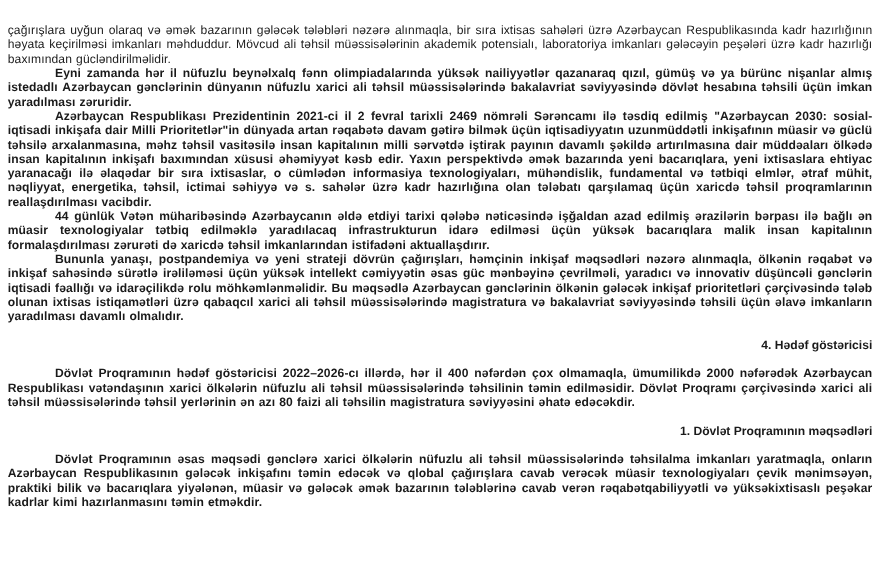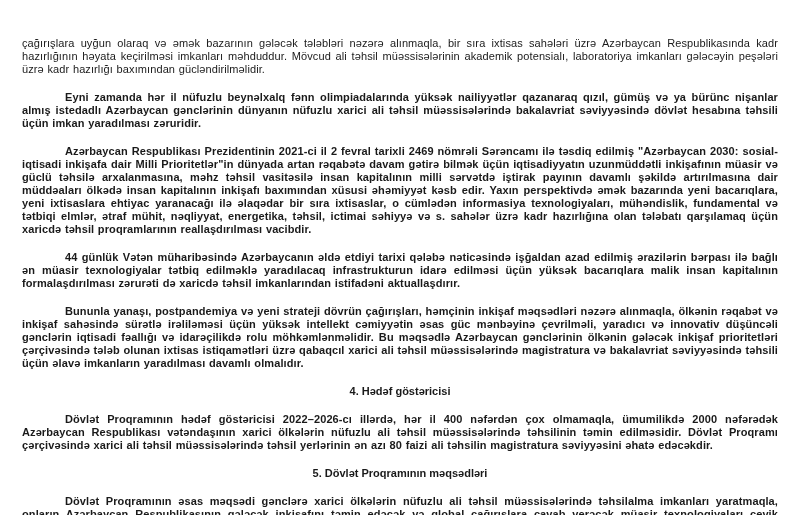--- a/index.html
+++ b/index.html
@@ -15,53 +15,53 @@
     color: #1a1a1a;
   }
   .page {
     box-sizing: border-box;
     width: 800px;
     height: 515px;
     padding: 22px 7px 10px 7px;
     background: #ffffff;
   }
   .doc-paragraph {
-    margin: 15px;
+    margin: 0;
     font-size: 11px;
     line-height: 13px;
     text-align: justify;
     letter-spacing: 0.1px;
     word-spacing: 0.5px;
   }
   .doc-paragraph.indent {
     text-indent: 43px;
     font-weight: bold;
   }
   .doc-heading {
     margin: 13px 0 13px 0;
     font-size: 11px;
     line-height: 13px;
     font-weight: bold;
-    text-align: center;
+    text-align: right;
   }
 </style>
 </head>
 <body>
 
 <div class="page">
   <p class="doc-paragraph">çağırışlara uyğun olaraq və əmək bazarının gələcək tələbləri nəzərə alınmaqla, bir sıra ixtisas sahələri üzrə Azərbaycan Respublikasında kadr hazırlığının həyata keçirilməsi imkanları məhduddur. Mövcud ali təhsil müəssisələrinin akademik potensialı, laboratoriya imkanları gələcəyin peşələri üzrə kadr hazırlığı baxımından gücləndirilməlidir.</p>
 
   <p class="doc-paragraph indent">Eyni zamanda hər il nüfuzlu beynəlxalq fənn olimpiadalarında yüksək nailiyyətlər qazanaraq qızıl, gümüş və ya bürünc nişanlar almış istedadlı Azərbaycan gənclərinin dünyanın nüfuzlu xarici ali təhsil müəssisələrində bakalavriat səviyyəsində dövlət hesabına təhsili üçün imkan yaradılması zəruridir.</p>
 
   <p class="doc-paragraph indent">Azərbaycan Respublikası Prezidentinin 2021-ci il 2 fevral tarixli 2469 nömrəli Sərəncamı ilə təsdiq edilmiş "Azərbaycan 2030: sosial-iqtisadi inkişafa dair Milli Prioritetlər"in dünyada artan rəqabətə davam gətirə bilmək üçün iqtisadiyyatın uzunmüddətli inkişafının müasir və güclü təhsilə arxalanmasına, məhz təhsil vasitəsilə insan kapitalının milli sərvətdə iştirak payının davamlı şəkildə artırılmasına dair müddəaları ölkədə insan kapitalının inkişafı baxımından xüsusi əhəmiyyət kəsb edir. Yaxın perspektivdə əmək bazarında yeni bacarıqlara, yeni ixtisaslara ehtiyac yaranacağı ilə əlaqədar bir sıra ixtisaslar, o cümlədən informasiya texnologiyaları, mühəndislik, fundamental və tətbiqi elmlər, ətraf mühit, nəqliyyat, energetika, təhsil, ictimai səhiyyə və s. sahələr üzrə kadr hazırlığına olan tələbatı qarşılamaq üçün xaricdə təhsil proqramlarının reallaşdırılması vacibdir.</p>
 
   <p class="doc-paragraph indent">44 günlük Vətən müharibəsində Azərbaycanın əldə etdiyi tarixi qələbə nəticəsində işğaldan azad edilmiş ərazilərin bərpası ilə bağlı ən müasir texnologiyalar tətbiq edilməklə yaradılacaq infrastrukturun idarə edilməsi üçün yüksək bacarıqlara malik insan kapitalının formalaşdırılması zərurəti də xaricdə təhsil imkanlarından istifadəni aktuallaşdırır.</p>
 
   <p class="doc-paragraph indent">Bununla yanaşı, postpandemiya və yeni strateji dövrün çağırışları, həmçinin inkişaf məqsədləri nəzərə alınmaqla, ölkənin rəqabət və inkişaf sahəsində sürətlə irəliləməsi üçün yüksək intellekt cəmiyyətin əsas güc mənbəyinə çevrilməli, yaradıcı və innovativ düşüncəli gənclərin iqtisadi fəallığı və idarəçilikdə rolu möhkəmlənməlidir. Bu məqsədlə Azərbaycan gənclərinin ölkənin gələcək inkişaf prioritetləri çərçivəsində tələb olunan ixtisas istiqamətləri üzrə qabaqcıl xarici ali təhsil müəssisələrində magistratura və bakalavriat səviyyəsində təhsili üçün əlavə imkanların yaradılması davamlı olmalıdır.</p>
 
   <h4 class="doc-heading">4. Hədəf göstəricisi</h4>
 
   <p class="doc-paragraph indent">Dövlət Proqramının hədəf göstəricisi 2022–2026-cı illərdə, hər il 400 nəfərdən çox olmamaqla, ümumilikdə 2000 nəfərədək Azərbaycan Respublikası vətəndaşının xarici ölkələrin nüfuzlu ali təhsil müəssisələrində təhsilinin təmin edilməsidir. Dövlət Proqramı çərçivəsində xarici ali təhsil müəssisələrində təhsil yerlərinin ən azı 80 faizi ali təhsilin magistratura səviyyəsini əhatə edəcəkdir.</p>
 
-  <h4 class="doc-heading">5. Dövlət Proqramının məqsədləri</h4>
+  <h4 class="doc-heading">1. Dövlət Proqramının məqsədləri</h4>
 
   <p class="doc-paragraph indent">Dövlət Proqramının əsas məqsədi gənclərə xarici ölkələrin nüfuzlu ali təhsil müəssisələrində təhsilalma imkanları yaratmaqla, onların Azərbaycan Respublikasının gələcək inkişafını təmin edəcək və qlobal çağırışlara cavab verəcək müasir texnologiyaları çevik mənimsəyən, praktiki bilik və bacarıqlara yiyələnən, müasir və gələcək əmək bazarının tələblərinə cavab verən rəqabətqabiliyyətli və yüksəkixtisaslı peşəkar kadrlar kimi hazırlanmasını təmin etməkdir.</p>
 </div>
 
 </body></html>

